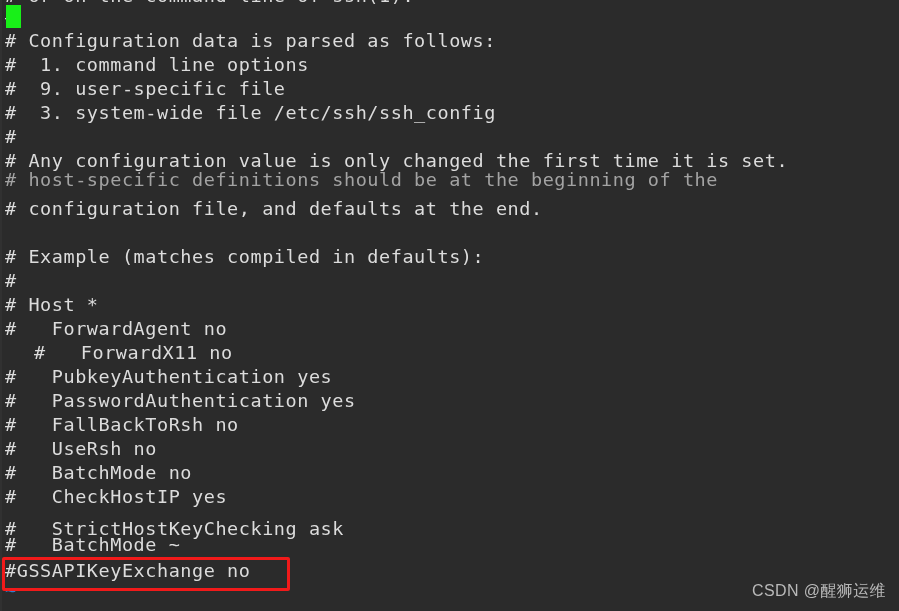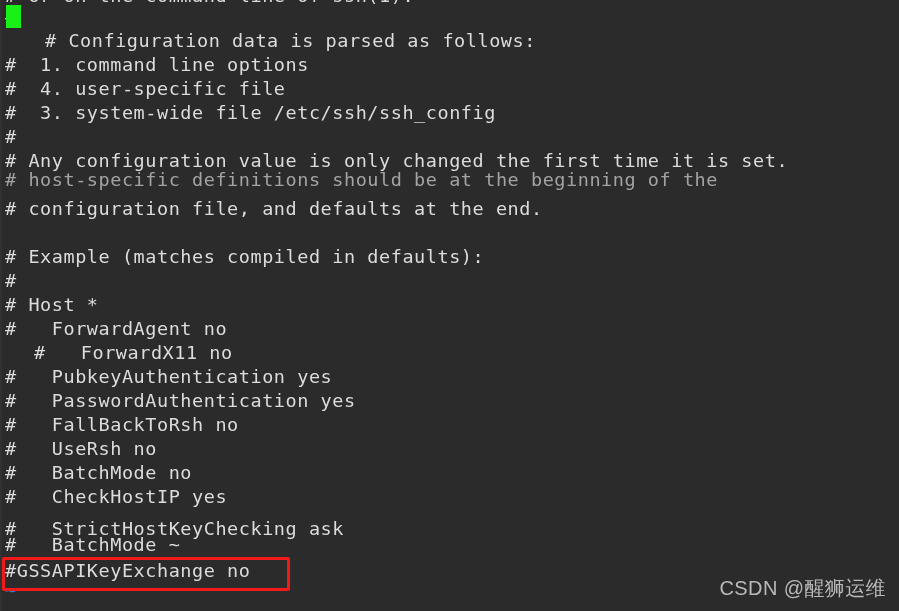--- a/index.html
+++ b/index.html
@@ -69,21 +69,21 @@
     border-radius: 2px;
     box-sizing: border-box;
     pointer-events: none;
   }
   
   #watermark {
     position: absolute;
     right: 13px;
     bottom: 9px;
     font-family: "Liberation Sans", "DejaVu Sans", sans-serif;
-    font-size: 20px;
+    font-size: 16px;
     color: #b9b9b9;
     letter-spacing: 0.4px;
     white-space: nowrap;
   }
   
   #left-edge {
     position: absolute;
     left: 0;
     top: 0;
     width: 2px;
@@ -94,23 +94,23 @@
 </head>
 <body>
 
 <div id="screen" style="background: rgb(43, 43, 43);">
 
   <div id="left-edge"></div>
 
   <div id="buffer">
       <div class="line clipped-top" style="top: -16px; color: rgb(220, 220, 220);"># or on the command line of ssh(1).</div>
       <div class="line" style="top: 5px; color: rgb(220, 220, 220);">#</div>
-      <div class="line" style="top: 29px; color: rgb(220, 220, 220); margin-left: 40px;"># Configuration data is parsed as follows:</div>
+      <div class="line" style="top: 29px; color: rgb(220, 220, 220);"># Configuration data is parsed as follows:</div>
       <div class="line" style="top: 53px; color: rgb(220, 220, 220);">#  1. command line options</div>
-      <div class="line" style="top: 77px; color: rgb(220, 220, 220);">#  4. user-specific file</div>
+      <div class="line" style="top: 77px; color: rgb(220, 220, 220);">#  9. user-specific file</div>
       <div class="line" style="top: 101px; color: rgb(220, 220, 220);">#  3. system-wide file /etc/ssh/ssh_config</div>
       <div class="line" style="top: 125px; color: rgb(220, 220, 220);">#</div>
       <div class="line" style="top: 149px; color: rgb(220, 220, 220);"># Any configuration value is only changed the first time it is set.</div>
       <div class="line" style="top: 168px; color: #a3a3a3;"># host-specific definitions should be at the beginning of the</div>
       <div class="line" style="top: 197px; color: rgb(220, 220, 220);"># configuration file, and defaults at the end.</div>
       <div class="line" style="top: 221px; color: rgb(220, 220, 220);"></div>
       <div class="line" style="top: 245px; color: rgb(220, 220, 220);"># Example (matches compiled in defaults):</div>
       <div class="line" style="top: 269px; color: rgb(220, 220, 220);">#</div>
       <div class="line" style="top: 293px; color: rgb(220, 220, 220); text-align: center;"># Host *</div>
       <div class="line" style="top: 317px; color: rgb(220, 220, 220);">#   ForwardAgent no</div>

